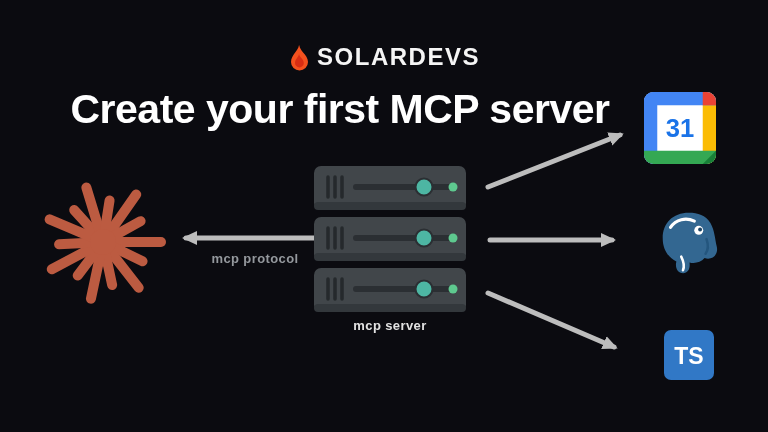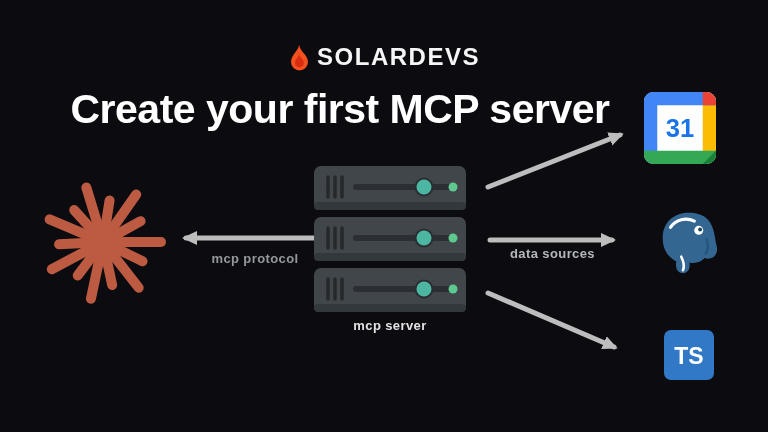--- a/index.html
+++ b/index.html
@@ -140,21 +140,20 @@
           <line x1="30" y1="115" x2="30" y2="135"></line>
       </g>
       <line x1="44" y1="125" x2="138" y2="125" stroke="#2b2f33" stroke-width="6" stroke-linecap="round"></line>
       <circle cx="112" cy="125" r="8.5" fill="#4db6a3" stroke="#2b2f33" stroke-width="2"></circle>
       <circle cx="141" cy="125" r="4.5" fill="#5ec98f"></circle>
     </g>
   </svg>
   <div class="diagram-label lbl-protocol">mcp protocol</div>
 
   <div class="diagram-label lbl-server">mcp server</div>
-  <div class="diagram-label lbl-datasources">data sources</div>
 
   <svg class="abs" style="left:644px; top:92px; z-index:2;" width="72" height="72" viewBox="0 0 76 76">
     <defs>
       <clipPath id="calclip">
           <rect x="0" y="0" width="76" height="76" rx="10"></rect>
         </clipPath>
     </defs>
     <g clip-path="url(#calclip)">
       <rect x="0" y="0" width="76" height="76" fill="#ffffff"></rect>
       <rect x="0" y="0" width="14" height="76" fill="#4285f4"></rect>

